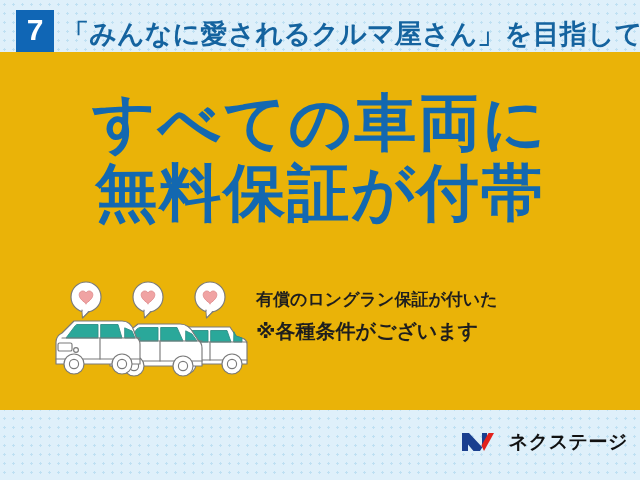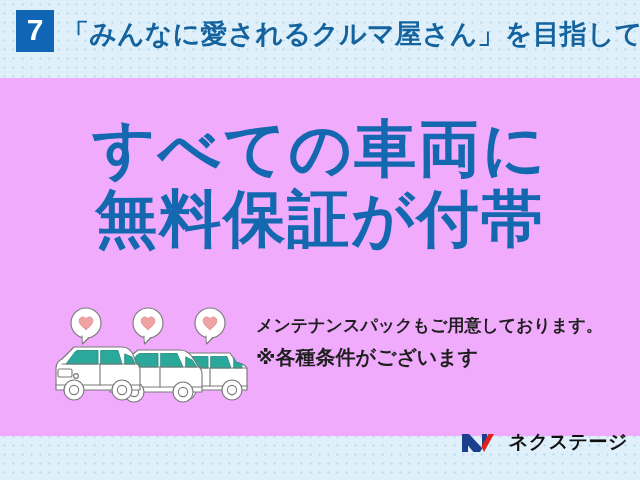--- a/index.html
+++ b/index.html
@@ -34,22 +34,22 @@
     transform:translateY(-1px);
   }
   #headline{
     position:absolute;left:62px;top:16px;
     color:#14639f;
     font-size:27px;font-weight:bold;letter-spacing:0.2px;
     white-space:nowrap;
   }
   
   #card{
-    position:absolute;left:0;top:78px;width:640px;height:358px;
-    background:#f0abfc;
+    position:absolute;left:0;top:52px;width:640px;height:358px;
+    background:#eab308;
   }
   
   #title{
     position:absolute;left:0;top:38px;width:640px;
     text-align:center;
     color:#1368b0;
     font-weight:bold;
     line-height:1.06;
   }
   #title .ln{display:block;font-size:62px;letter-spacing:2px;}
@@ -65,21 +65,21 @@
     line-height:1.62;
   }
   #para .p1,#para .p2{font-size:17px;font-weight:bold;display:block;white-space:nowrap;}
   #para .p3{font-size:20px;font-weight:bold;display:block;white-space:nowrap;margin-top:1px;}
   
   #footer{
     position:absolute;left:0;bottom:0;width:640px;height:60px;
   }
   #logo{
     position:absolute;right:12px;top:9px;
-    display:flex;align-items:center;gap:13px;
+    display:flex;gap:13px;
   }
   #logo .mark{width:36px;height:24px;display:block;}
   #logo .word{
     font-size:19px;font-weight:bold;color:#111111;letter-spacing:0.5px;
     white-space:nowrap;
   }
 </style>
 </head>
 <body>
 
@@ -179,21 +179,21 @@
             <circle cx="22" cy="84" r="10" fill="#ffffff"></circle>
             <circle cx="22" cy="84" r="4.6" fill="#ffffff"></circle>
             <circle cx="70" cy="84" r="10" fill="#ffffff"></circle>
             <circle cx="70" cy="84" r="4.6" fill="#ffffff"></circle>
           </g>
         </g>
       </svg>
     </div>
 
     <div id="para">
-      <span class="p2">メンテナンスパックもご用意しております。</span>
+      <span class="p1">有償のロングラン保証が付いた</span>
       <span class="p3">※各種条件がございます</span>
     </div>
   </div>
 
   <div id="footer">
     <div id="logo">
       <svg class="mark" viewBox="0 0 36 24">
         <path d="M2 22 L2 4 L9 4 L22 18 L22 4 L27 4 L27 11 L20 22 L13.5 22 L8 15.5 L8 22 Z" fill="#1a3f8f"></path>
         <path d="M24 22 L34 4 L28.5 4 L21.5 16.5 Z" fill="#e2211c"></path>
       </svg>

